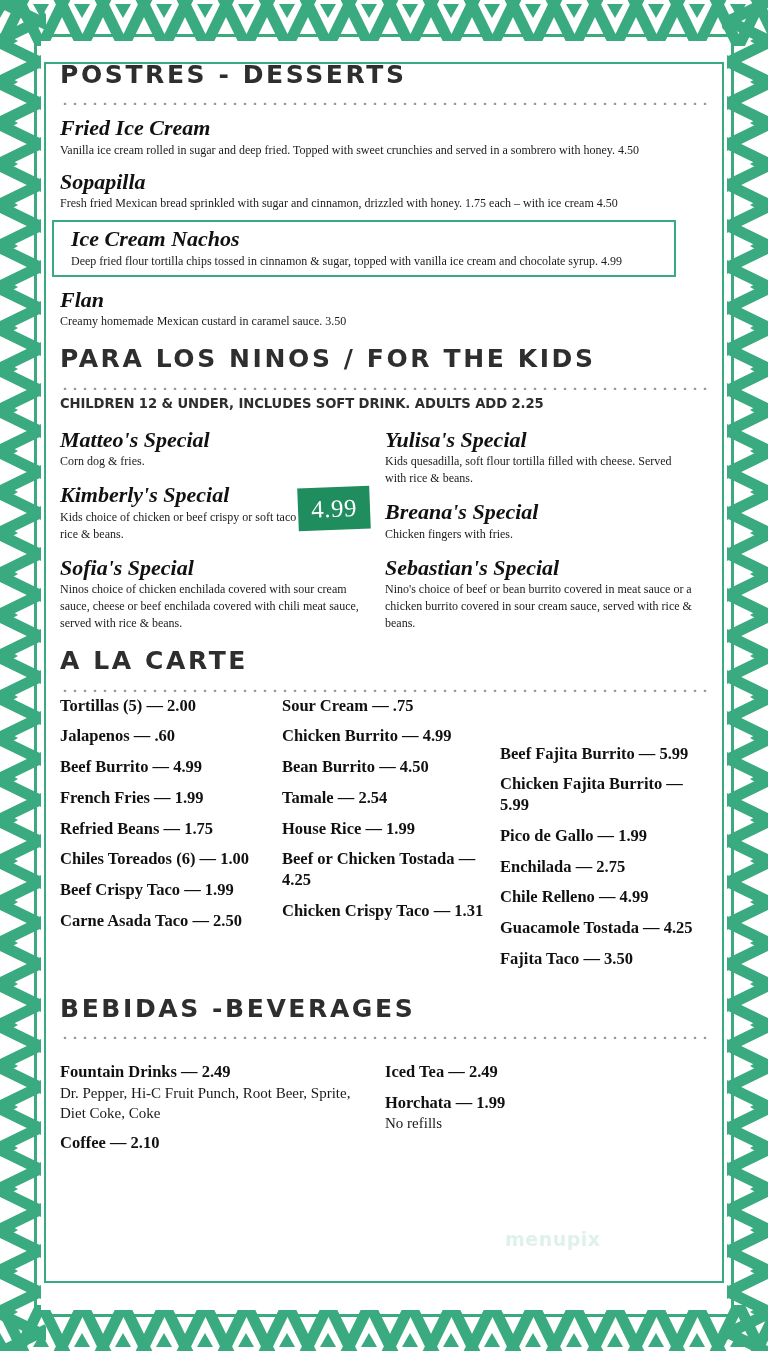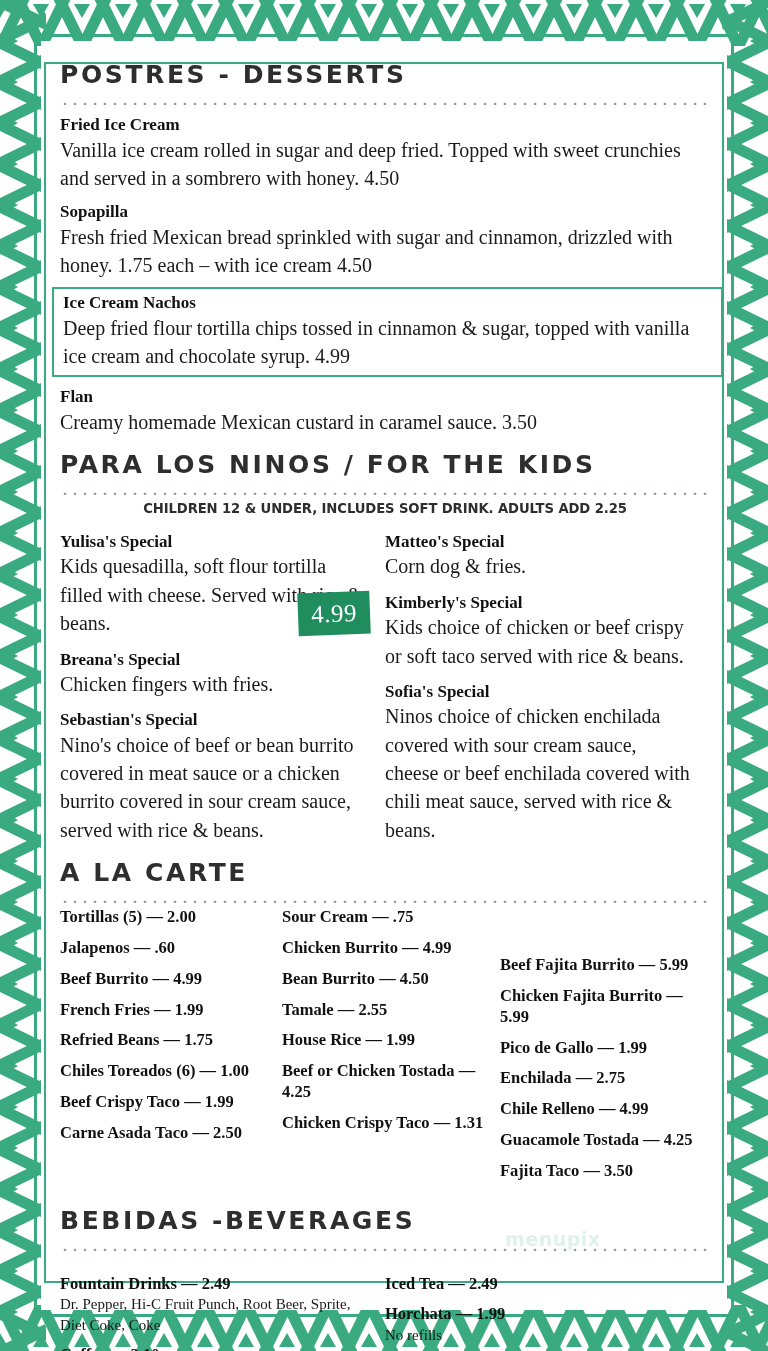--- a/index.html
+++ b/index.html
@@ -110,44 +110,45 @@
   .dots {
     height: 10px; margin: 7px 0 4px 0;
     background-image: radial-gradient(circle, #8e9aa6 1.5px, rgba(0,0,0,0) 1.6px);
     background-size: 10px 10px;
     background-position: 0 4px;
     background-repeat: repeat-x;
   }
   .item { margin-top: 9px; }
   .item-name {
     font-family: "Liberation Serif", serif;
-    font-weight: 700; font-size: 17px; color: #111;
+    font-weight: 700; font-size: 22px; color: #111;
     line-height: 1.25;
+    font-style: italic;
   }
   .item-desc {
     font-family: "Liberation Serif", serif;
-    font-size: 20px; color: #1a1a1a;
+    font-size: 12px; color: #1a1a1a;
     line-height: 1.42;
   }
 
   .hl-box {
     border: 2px solid #3aaa80;
-    padding: 3px 7px 5px 9px;
+    padding: 3px 7px 5px 17px;
     margin-top: 8px;
     margin-left: -8px;
-    width: 671px;
+    width: 624px;
   }
   .hl-box .item-name { margin-top: 0; }
 
   .subtitle {
     font-family: "DejaVu Sans", sans-serif;
     font-weight: 700; font-size: 13.2px;
     letter-spacing: -0.1px;
     color: #2e2e2e;
-    text-align: center;
+    text-align: left;
     margin: 6px 0 4px 0;
   }
 
   
   .kids-wrap { position: relative; display: flex; gap: 0; }
   .kids-col { width: 325px; padding-right: 16px; }
   .kids-col .item { margin-top: 11px; }
   .price-badge {
     position: absolute;
     left: 238px; top: 72px;
@@ -792,45 +793,45 @@
     </div>
 
     <div class="sec-block">
       <div class="sec-title">PARA LOS NINOS / FOR THE KIDS</div>
       <div class="dots"></div>
       <div class="subtitle">CHILDREN 12 &amp; UNDER, INCLUDES SOFT DRINK.  ADULTS ADD 2.25</div>
 
       <div class="kids-wrap">
         <div class="kids-col">
           <div class="item">
+            <div class="item-name">Matteo's Special</div>
+            <div class="item-desc">Corn dog &amp; fries.</div>
+          </div>
+          <div class="item">
+            <div class="item-name">Kimberly's Special</div>
+            <div class="item-desc">Kids choice of chicken or beef crispy or soft taco served with rice &amp; beans.</div>
+          </div>
+          <div class="item">
+            <div class="item-name">Sofia's Special</div>
+            <div class="item-desc">Ninos choice of chicken enchilada covered with sour cream sauce, cheese or beef enchilada covered with chili meat sauce, served with rice &amp; beans.</div>
+          </div>
+        </div>
+
+        <div class="kids-col">
+          <div class="item">
             <div class="item-name">Yulisa's Special</div>
             <div class="item-desc">Kids quesadilla, soft flour tortilla filled with cheese.  Served with rice &amp; beans.</div>
           </div>
           <div class="item">
             <div class="item-name">Breana's Special</div>
             <div class="item-desc">Chicken fingers with fries.</div>
           </div>
           <div class="item">
             <div class="item-name">Sebastian's Special</div>
             <div class="item-desc">Nino's choice of beef or bean burrito covered in meat sauce or a chicken burrito covered in sour cream sauce, served with rice &amp; beans.</div>
-          </div>
-        </div>
-
-        <div class="kids-col">
-          <div class="item">
-            <div class="item-name">Matteo's Special</div>
-            <div class="item-desc">Corn dog &amp; fries.</div>
-          </div>
-          <div class="item">
-            <div class="item-name">Kimberly's Special</div>
-            <div class="item-desc">Kids choice of chicken or beef crispy or soft taco served with rice &amp; beans.</div>
-          </div>
-          <div class="item">
-            <div class="item-name">Sofia's Special</div>
-            <div class="item-desc">Ninos choice of chicken enchilada covered with sour cream sauce, cheese or beef enchilada covered with chili meat sauce, served with rice &amp; beans.</div>
           </div>
         </div>
 
         <div class="price-badge">4.99</div>
       </div>
     </div>
 
     <div class="sec-block">
       <div class="sec-title">A LA CARTE</div>
       <div class="dots"></div>
@@ -843,21 +844,21 @@
             <div class="alc-line">French Fries — 1.99</div>
             <div class="alc-line">Refried Beans — 1.75</div>
             <div class="alc-line">Chiles Toreados (6) — 1.00</div>
             <div class="alc-line">Beef Crispy Taco — 1.99</div>
             <div class="alc-line">Carne Asada Taco — 2.50</div>
           </div>
         <div class="alc-col c2" id="alcCol2">
             <div class="alc-line">Sour Cream — .75</div>
             <div class="alc-line">Chicken Burrito — 4.99</div>
             <div class="alc-line">Bean Burrito — 4.50</div>
-            <div class="alc-line">Tamale — 2.55</div>
+            <div class="alc-line">Tamale — 2.54</div>
             <div class="alc-line">House Rice — 1.99</div>
             <div class="alc-line">Beef or Chicken Tostada — 4.25</div>
             <div class="alc-line">Chicken Crispy Taco — 1.31</div>
           </div>
         <div class="alc-col c3" id="alcCol3">
             <div class="alc-line">Beef Fajita Burrito — 5.99</div>
             <div class="alc-line">Chicken Fajita Burrito — 5.99</div>
             <div class="alc-line">Pico de Gallo — 1.99</div>
             <div class="alc-line">Enchilada — 2.75</div>
             <div class="alc-line">Chile Relleno — 4.99</div>

